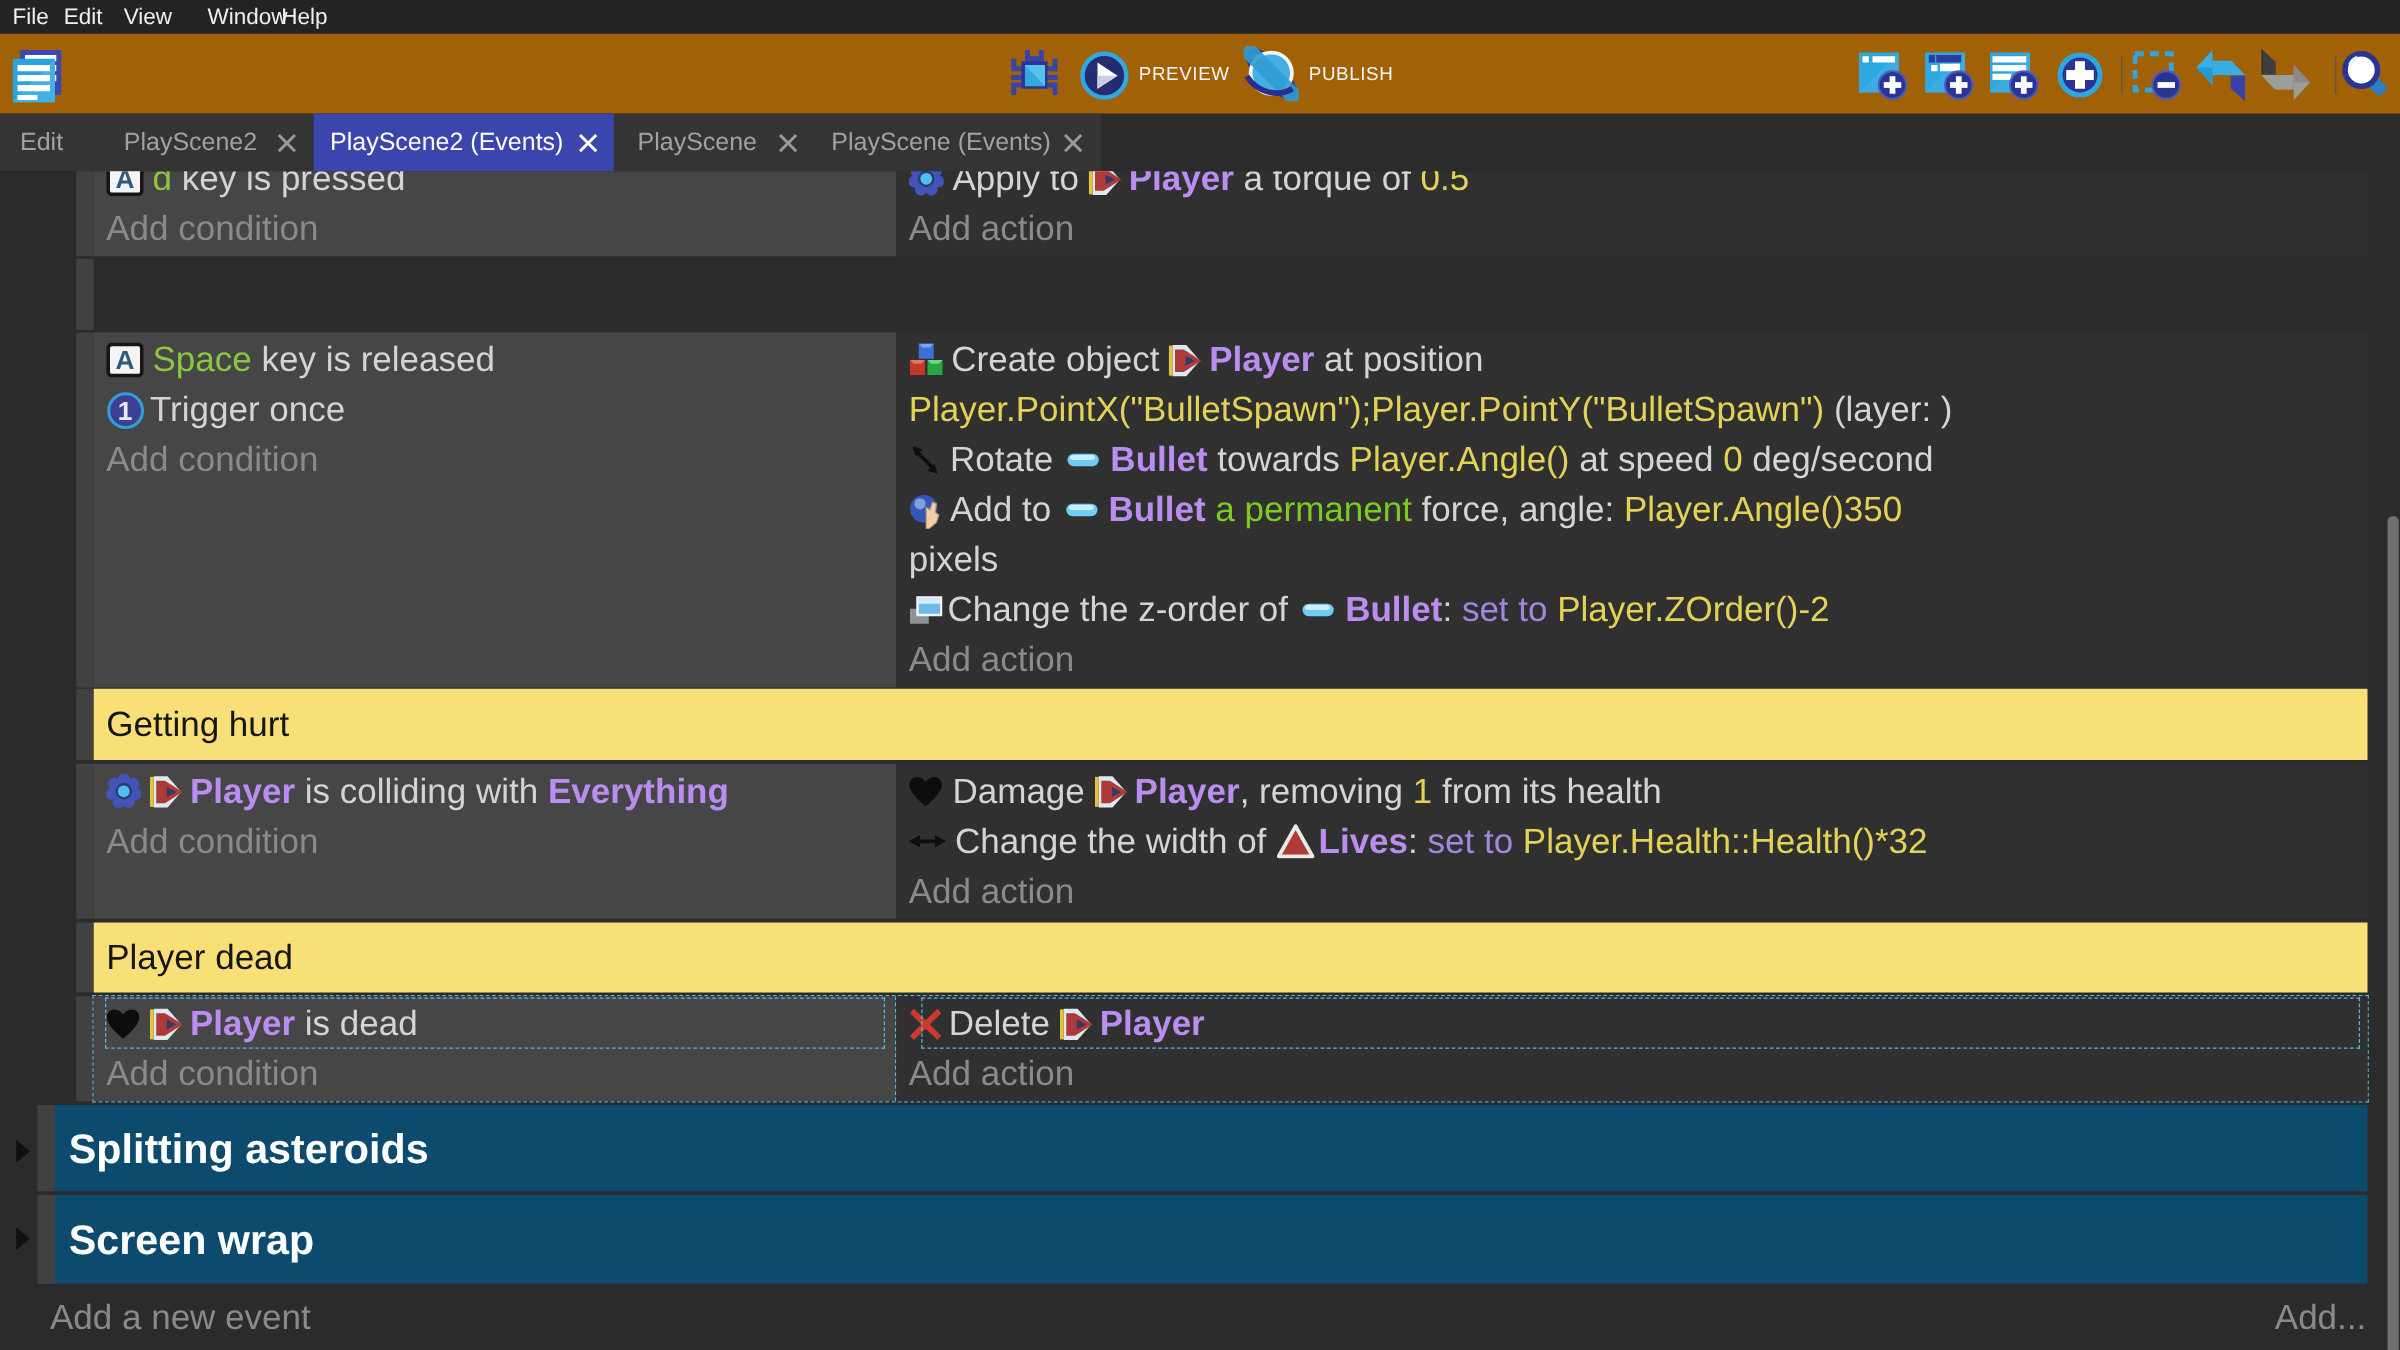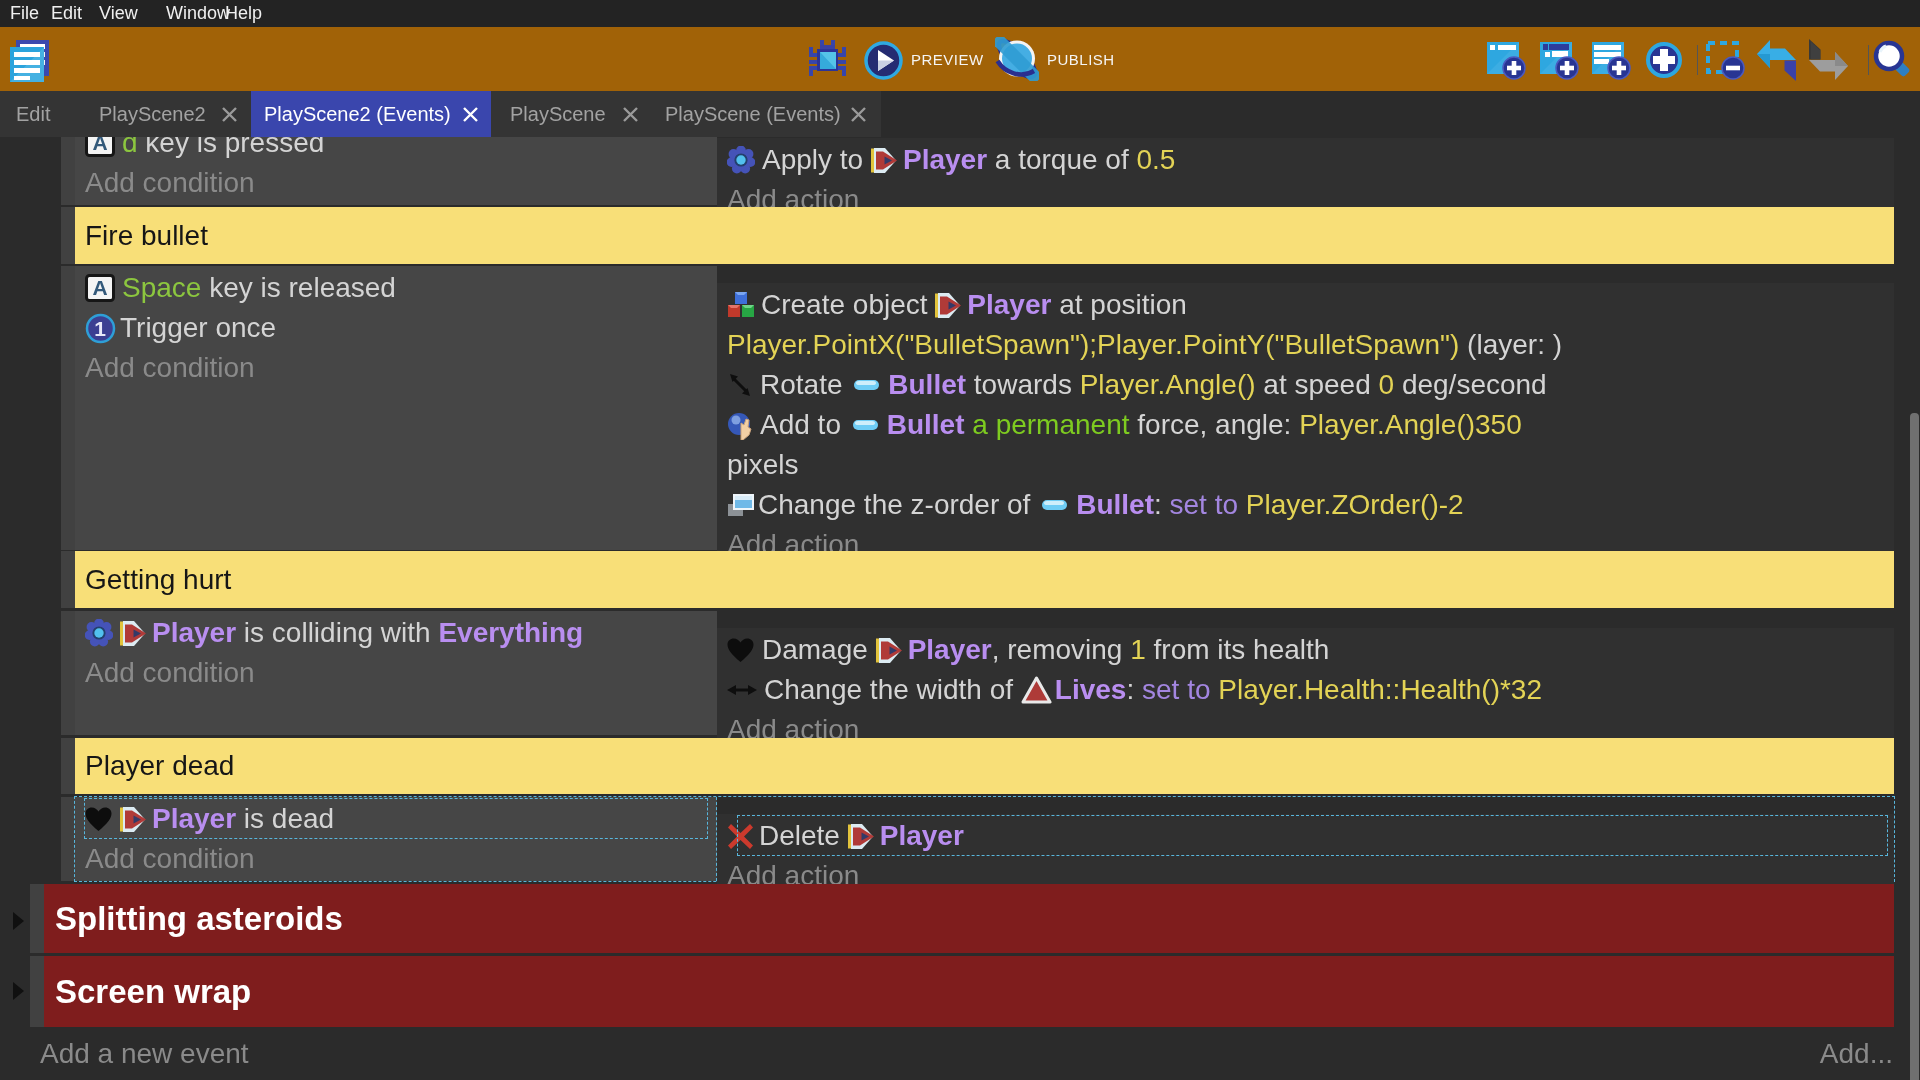--- a/index.html
+++ b/index.html
@@ -9,24 +9,24 @@
 .mi { position:absolute; top:3px; font-size:18px; color:#f0f0f0; }
 #toolbar { position:absolute; left:0; top:27px; width:1920px; height:64px; background:#a16207; }
 #tabbar { position:absolute; left:0; top:91px; width:1920px; height:46px; background:#2b2b2b; }
 #tabzone { position:absolute; left:0; top:0; width:881px; height:46px; background:#343434; }
 .tab { position:absolute; top:0; height:46px; font-size:20px; color:#a2a2a2; }
 .tabx { position:absolute; top:15px; }
 #events { position:absolute; left:0; top:137px; width:1920px; height:943px; overflow:hidden; background:#2b2b2b; }
 .grip { position:absolute; width:14px; background:#414141; }
 .row  { position:absolute; left:75px; width:1819px; }
 .cond { position:absolute; left:0; top:0; width:642px; height:100%; background:#464646; }
-.act  { position:absolute; left:642px; top:0; width:1177px; height:100%; background:#303030;margin-top:17px; }
+.act  { position:absolute; left:642px; top:0; width:1177px; height:100%; background:#303030; }
 .cmt  { position:absolute; left:75px; width:1819px; background:#f8df78; color:#161616;
         font-size:28px; display:flex; align-items:center; padding-left:10px; }
-.grp  { position:absolute; left:44px; width:1850px; background:#7f1d1d; color:#fff;
+.grp  { position:absolute; left:44px; width:1850px; background:#0c4a6e; color:#fff;
         font-size:33px; font-weight:bold; display:flex; align-items:center; padding-left:11px; }
 .line { position:absolute; height:40px; display:flex; align-items:center; white-space:pre;
         font-size:28px; color:#d4d4d4; }
 .add  { color:#8a8a8a; }
 .obj  { color:#b98ef0; font-weight:bold; }
 .expr { color:#e3d355; }
 .grn  { color:#8cc63f; }
 .grn2 { color:#7ecb20; }
 .sett { color:#a386e0; }
 .ic   { display:inline-block; flex:none; }
@@ -194,21 +194,20 @@
           </svg><span>Apply to </span><svg class="ic" style="margin-right:6px" width="26" height="27" viewBox="0 0 26 27">
             <polygon points="3,1 14,1 25,13.5 14,26 3,26" fill="#dcebf2"></polygon>
             <rect x="0" y="1.5" width="3" height="24" fill="#e2c33c"></rect>
             <polygon points="5,4.5 12,4.5 26,13.5 12,22.5 5,22.5" fill="#b03a38"></polygon>
             <polygon points="13.5,9.5 21,13.5 13.5,17.5" fill="#343a68"></polygon>
           </svg><span class="obj">Player</span><span> a torque of </span><span class="expr">0.5</span></div>
         <div class="line" style="top:42px;left:10px;"><span class="add">Add action</span></div>
       </div>
     </div>
 <div class="grip" style="left:61px;top:70px;height:57px;"></div>
-<div class="cmt" style="top:70px;height:57px;">Fire bullet</div>
 <div class="grip" style="left:61px;top:129px;height:284px;"></div>
 <div class="row" style="top:129px;height:284px;">
       <div class="cond">
         <div class="line" style="top:2px;left:10px;"><svg class="ic" style="margin-right:7px" width="30" height="28" viewBox="0 0 30 28">
             <rect x="1.5" y="1.5" width="27" height="25" rx="3" fill="#f4f4f4" stroke="#161616" stroke-width="3"></rect>
             <text x="15" y="21" font-family="Liberation Sans" font-size="21" font-weight="bold" fill="#33597a" text-anchor="middle">A</text>
           </svg><span class="grn">Space</span><span> key is released</span></div>
         <div class="line" style="top:42px;left:10px;"><svg class="ic" style="margin-right:4px" width="31" height="31" viewBox="0 0 31 31">
             <circle cx="15.5" cy="15.5" r="13.5" fill="#3c3f92" stroke="#2e9fd7" stroke-width="2.5"></circle>
             <text x="15" y="23" font-family="Liberation Sans" font-size="21" font-weight="bold" fill="#e8e8f8" text-anchor="middle">1</text>

